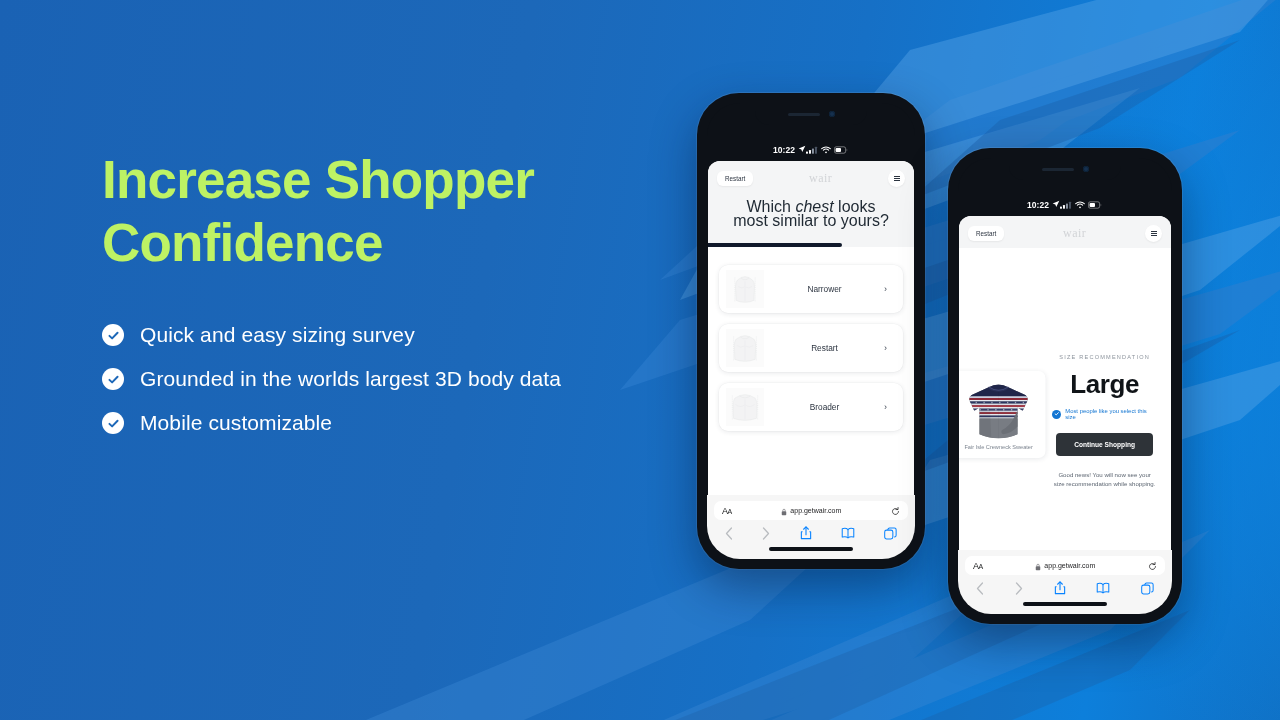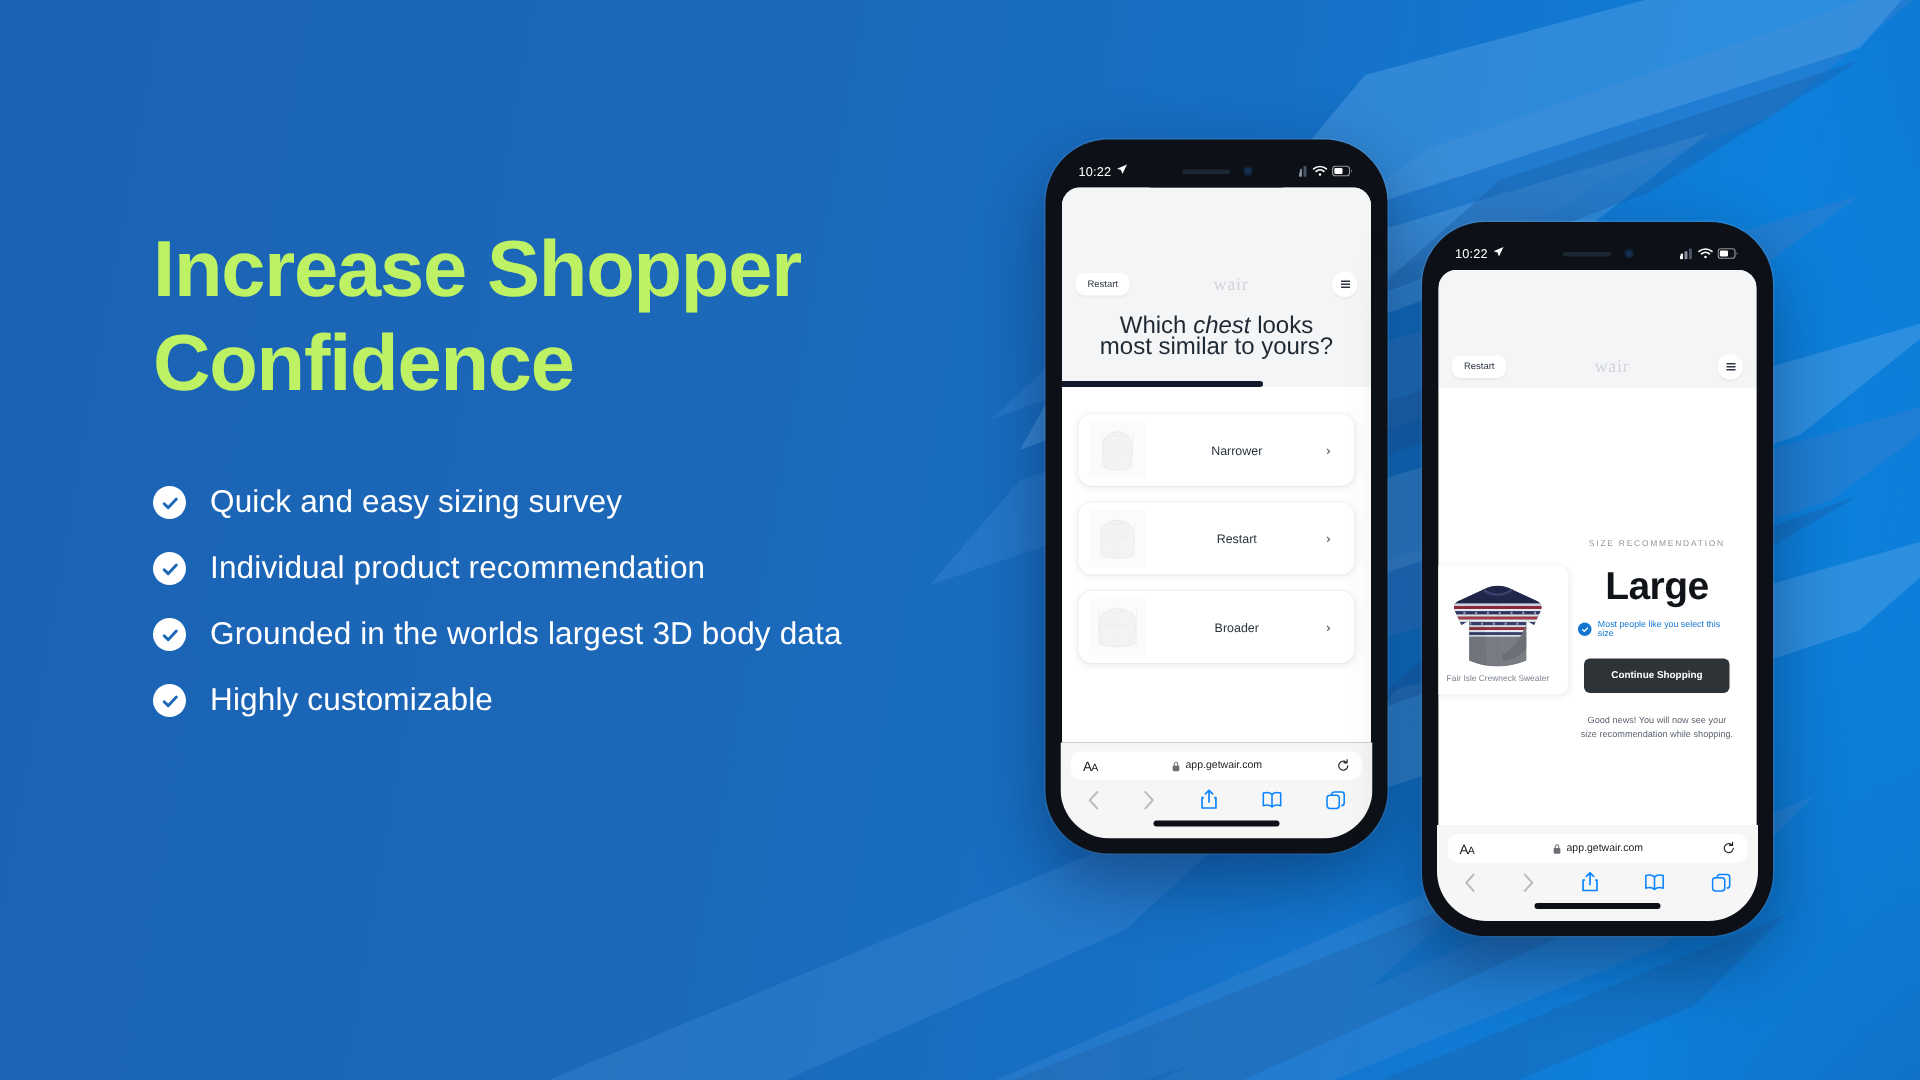--- a/index.html
+++ b/index.html
@@ -76,46 +76,47 @@
     border-radius:0 0 14px 14px;
     z-index:6;
     display:flex; align-items:center; justify-content:center; gap:9px;
   }
   .notch .grille{ width:32px; height:3px; border-radius:2px; background:#1b2633; }
   .notch .cam{ width:6px; height:6px; border-radius:50%; background:#15304e; box-shadow:inset 0 0 0 1px #0e2238; }
 
   .statusbar{
     position:relative; z-index:5;
     height:22px; flex:0 0 22px;
-    display:flex; align-items:center; justify-content:space-between;
+    display:flex; align-items:center; justify-content:center;
     padding:0 13px 0 12px;
     color:#ffffff;
-    font-size:8.5px; font-weight:normal;
+    font-size:8.5px; font-weight:bold;
     letter-spacing:0.1px;
+    margin-top:36px;
   }
   .sb-left{ display:flex; align-items:center; gap:3px; }
   .sb-right{ display:flex; align-items:center; gap:3px; }
   .sb-right svg{ display:block; }
 
   
   .webview{
     flex:1 1 auto;
     background:#ffffff;
     border-radius:12px 12px 0 0;
     overflow:hidden;
     display:flex; flex-direction:column;
     margin:0 1px;
   }
 
   .app-header{
     background:#f4f5f6;
     padding:9px 9px 0 9px;
     display:flex; flex-direction:column;
   }
-  .app-bar{ display:flex; align-items:center; justify-content:space-between;margin-top:47px; }
+  .app-bar{ display:flex; align-items:center; justify-content:space-between; }
   .restart-btn{
     background:#ffffff;
     border:none;
     border-radius:6px;
     padding:4px 8px;
     font-size:6.3px;
     color:#2c3440;
     font-family:"Liberation Sans", sans-serif;
     box-shadow:0 1px 2px rgba(0,0,0,0.06);
   }
@@ -331,37 +332,29 @@
           </svg>
       </span>
       <span class="bullet-label">Quick and easy sizing survey</span>
     </li>
     <li class="bullet">
       <span class="chk">
         <svg viewBox="0 0 16 16">
             <path d="M3 8.4 L6.3 11.6 L13 4.6" fill="none" stroke="#1d68b8" stroke-width="2.4" stroke-linecap="round" stroke-linejoin="round"></path>
           </svg>
       </span>
-      <span class="bullet-label">Individual product recommendation</span>
-    </li>
-    <li class="bullet">
-      <span class="chk">
-        <svg viewBox="0 0 16 16">
-            <path d="M3 8.4 L6.3 11.6 L13 4.6" fill="none" stroke="#1d68b8" stroke-width="2.4" stroke-linecap="round" stroke-linejoin="round"></path>
-          </svg>
-      </span>
       <span class="bullet-label">Grounded in the worlds largest 3D body data</span>
     </li>
     <li class="bullet">
       <span class="chk">
         <svg viewBox="0 0 16 16">
             <path d="M3 8.4 L6.3 11.6 L13 4.6" fill="none" stroke="#1d68b8" stroke-width="2.4" stroke-linecap="round" stroke-linejoin="round"></path>
           </svg>
       </span>
-      <span class="bullet-label">Highly customizable</span>
+      <span class="bullet-label">Mobile customizable</span>
     </li>
   </ul>
 </div>
 
 <div class="phone" id="phone-survey">
   <div class="screen">
     <div class="notch">
       <span class="grille"></span>
       <span class="cam"></span>
     </div>

